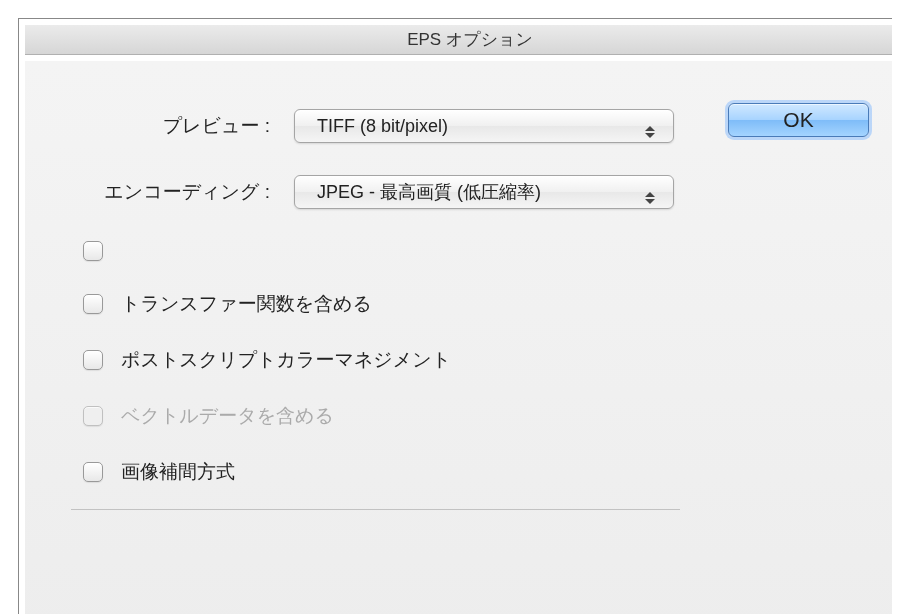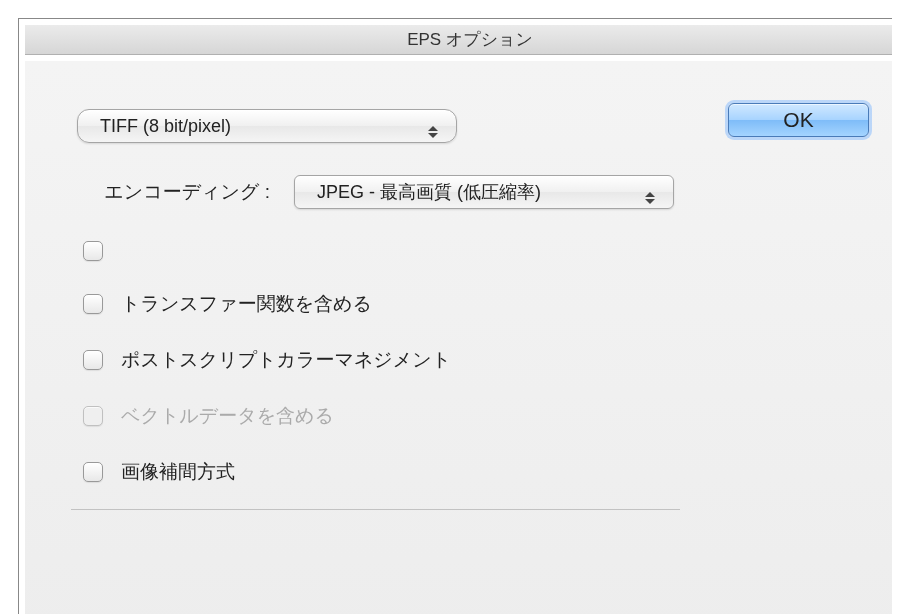--- a/index.html
+++ b/index.html
@@ -71,21 +71,20 @@
       box-shadow: 0 1px 2px rgba(0,0,0,0.12), inset 0 1px 0 rgba(255,255,255,0.8);
       display: flex;
       align-items: center;
       padding: 0 34px 0 16px;
       font-size: 18px;
       color: #222;
       cursor: default;
     }
     .select-preview {
       width: 380px;
-      border-radius: 12px;
     }
     .select-encoding {
       width: 380px;
     }
     .select-arrows {
       position: absolute;
       right: 10px;
       top: 50%;
       transform: translateY(-50%);
       width: 14px;
@@ -169,20 +168,21 @@
 
 <div class="window">
   <div class="titlebar">
     <span>EPS オプション</span>
   </div>
   <div class="content">
     <div class="main-wrap">
       <div class="left-col">
 
         <div class="row">
+          <div class="label">プレビュー :</div>
           <div class="select select-preview">
             <span>TIFF (8 bit/pixel)</span>
             <span class="select-arrows"></span>
           </div>
         </div>
 
         <div class="row">
           <div class="label">エンコーディング :</div>
           <div class="select select-encoding">
             <span>JPEG - 最高画質 (低圧縮率)</span>

